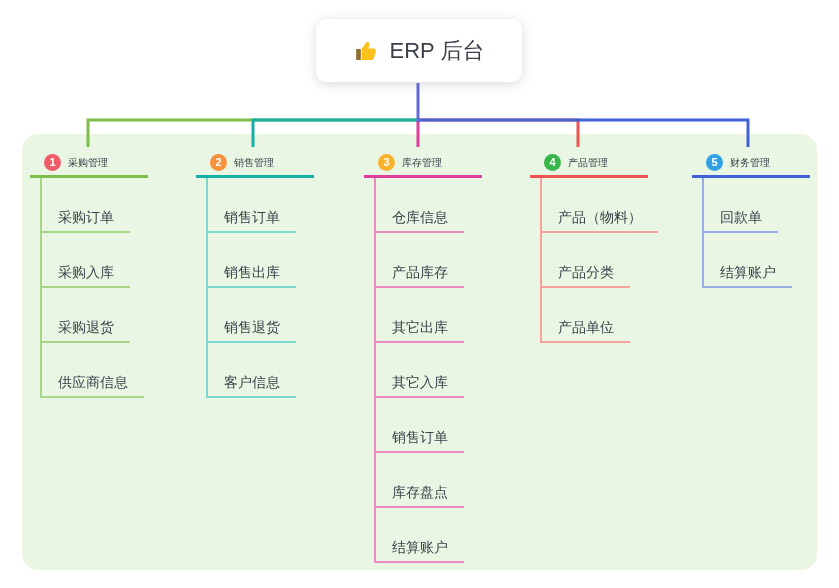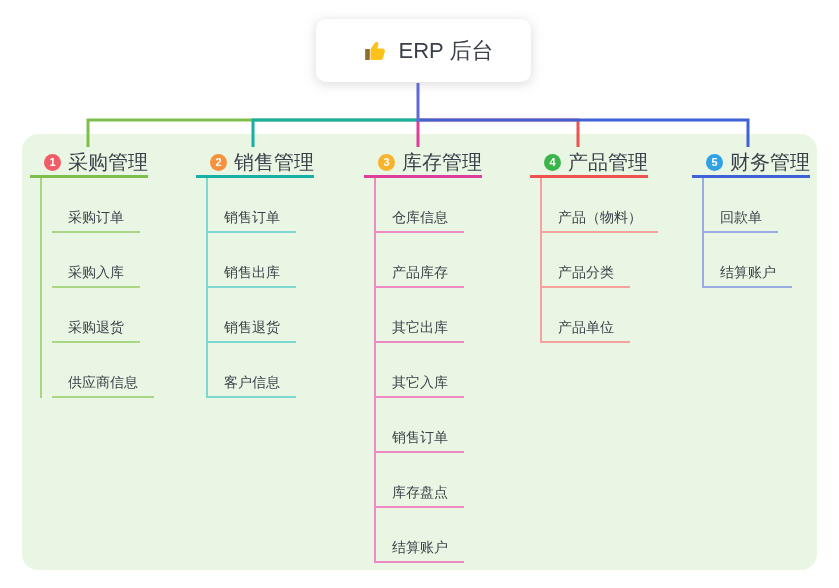--- a/index.html
+++ b/index.html
@@ -8,30 +8,30 @@
 
   .panel{position:absolute;left:22px;top:134px;width:795px;height:436px;
          background:#e9f6e3;border-radius:16px;z-index:1;}
 
   svg.connectors{position:absolute;left:0;top:0;z-index:2;}
 
   .root-card{position:absolute;left:316px;top:19px;width:206px;height:63px;
              background:#ffffff;border-radius:10px;z-index:3;
              box-shadow:0 2px 12px rgba(120,120,130,.28);
              display:flex;align-items:center;justify-content:center;gap:10px;
-             font-size:22px;color:#3b3f49;font-weight:500;cursor:pointer;padding-left:9px;}
+             font-size:22px;color:#3b3f49;font-weight:500;cursor:pointer;}
   .thumb{display:inline-flex;width:26px;height:26px;}
 
   #branches{position:absolute;left:0;top:0;z-index:3;}
   .branch{position:absolute;top:150px;}
   .title-row{height:28px;width:118px;box-sizing:border-box;display:flex;align-items:center;
              gap:7px;padding-left:14px;border-bottom:3px solid #888;cursor:pointer;}
   .badge{flex:0 0 auto;width:17px;height:17px;border-radius:50%;display:inline-flex;
          align-items:center;justify-content:center;color:#fff;font-size:11px;font-weight:bold;line-height:1;}
-  .title-label{font-size:20px;color:#3b3f49;font-weight:500;white-space:nowrap;}
+  .title-label{font-size:10px;color:#3b3f49;font-weight:500;white-space:nowrap;}
   .children{margin-left:10px;border-left:2px solid #ccc;width:max-content;}
   .child{width:max-content;padding:32px 16px 6px 16px;border-bottom:2px solid #ccc;
          font-size:14px;line-height:15px;color:#3b3f49;white-space:nowrap;cursor:pointer;}
 </style>
 </head>
 <body>
 
 <div class="canvas">
   <div class="panel"></div>
 
@@ -53,21 +53,21 @@
     </span>
     <span>ERP 后台</span>
   </div>
 
   <div id="branches">
       <div class="branch" style="left: 30px;">
         <div class="title-row" style="border-bottom-color: rgb(126, 191, 75);">
           <span class="badge" style="background: rgb(240, 92, 104);">1</span>
           <span class="title-label">采购管理</span>
         </div>
-        <div class="children" style="border-left-color: rgb(168, 214, 133); padding-left: 10px;">
+        <div class="children" style="border-left-color: rgb(168, 214, 133);">
           <div class="child" style="border-bottom-color: rgb(168, 214, 133);">采购订单</div>
           <div class="child" style="border-bottom-color: rgb(168, 214, 133);">采购入库</div>
           <div class="child" style="border-bottom-color: rgb(168, 214, 133);">采购退货</div>
           <div class="child" style="border-bottom-color: rgb(168, 214, 133);">供应商信息</div>
         </div>
       </div>
       <div class="branch" style="left: 196px;">
         <div class="title-row" style="border-bottom-color: rgb(22, 176, 165);">
           <span class="badge" style="background: rgb(246, 145, 61);">2</span>
           <span class="title-label">销售管理</span>

